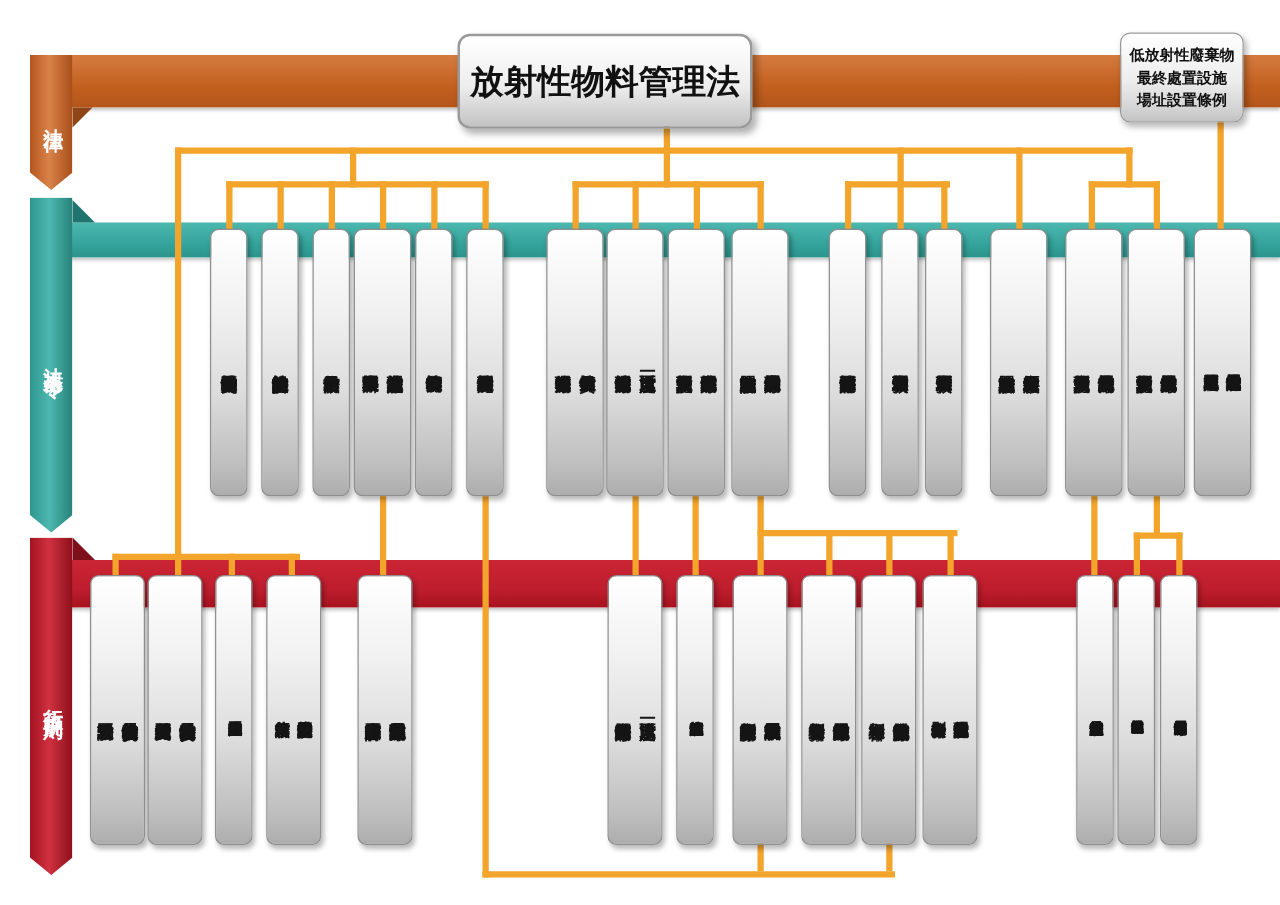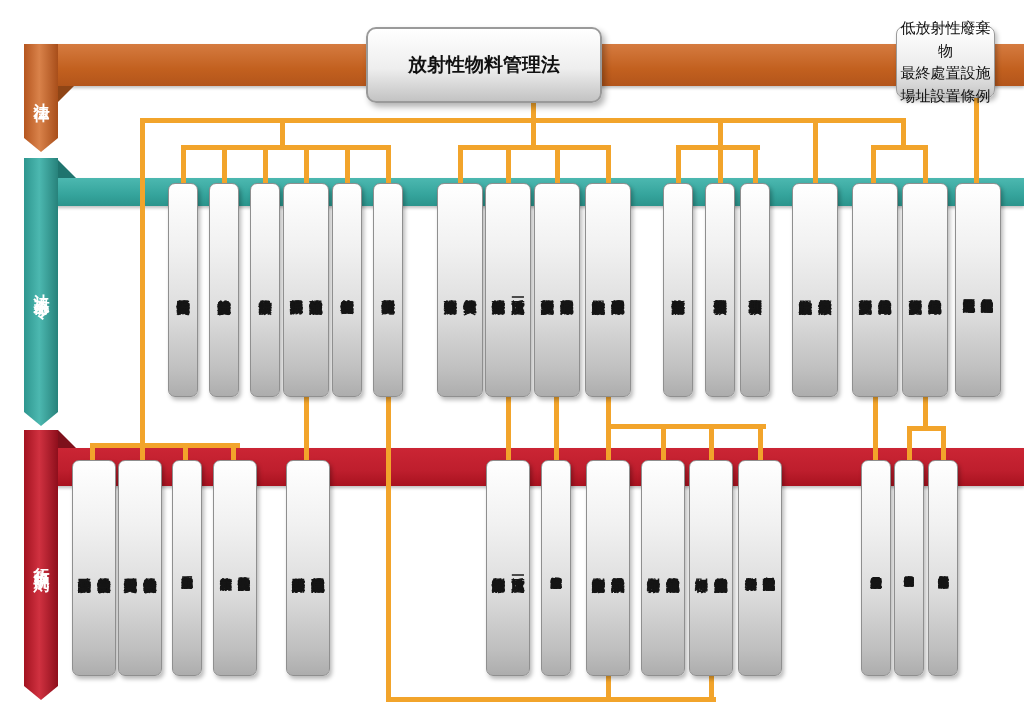--- a/index.html
+++ b/index.html
@@ -29,26 +29,26 @@
         background:linear-gradient(180deg,#ffffff 0%,#f1f1f1 30%,#dcdcdc 62%,#bfbfbf 88%,#adadad 100%);
         border:1px solid #8f8f8f;border-radius:7px;padding:8px 0;box-sizing:border-box;
         box-shadow:2px 3px 4px rgba(0,0,0,.28), inset 0 1px 0 #ffffff;}
   .vbox span{writing-mode:vertical-rl;text-orientation:upright;white-space:pre-line;
              font-size:13px;font-weight:bold;line-height:1.5;letter-spacing:0;color:#151515;}
   
   .title-box{position:absolute;left:366px;top:27px;width:232px;height:72px;z-index:4;
         display:flex;align-items:center;justify-content:center;border-radius:10px;border:2px solid #9a9a9a;
         background:linear-gradient(180deg,#ffffff,#eeeeee 55%,#d6d6d6 80%,#c3c3c3);
         box-shadow:3px 4px 6px rgba(0,0,0,.3), inset 0 1px 0 #ffffff;}
-  .title-box span{font-size:19px;font-weight:bold;color:#111;}
+  .title-box span{font-size:27px;font-weight:bold;color:#111;}
   .tr-box{position:absolute;left:896px;top:26px;width:97px;height:70px;z-index:4;
         display:flex;align-items:center;justify-content:center;border-radius:8px;border:1px solid #9a9a9a;
         background:linear-gradient(180deg,#ffffff,#ececec 55%,#d4d4d4 85%,#c2c2c2);
         box-shadow:2px 3px 5px rgba(0,0,0,.28), inset 0 1px 0 #ffffff;text-align:center;}
-  .tr-box span{font-size:15px;font-weight:normal;line-height:1.5;white-space:pre-line;color:#111;}
+  .tr-box span{font-size:12px;font-weight:bold;line-height:1.5;white-space:pre-line;color:#111;}
 </style>
 </head>
 <body>
 
 <div class="canvas">
   <div class="band band-law"></div>
   <div class="band band-reg"></div>
   <div class="band band-adm"></div>
 
   <div class="fold fold-law"></div>

